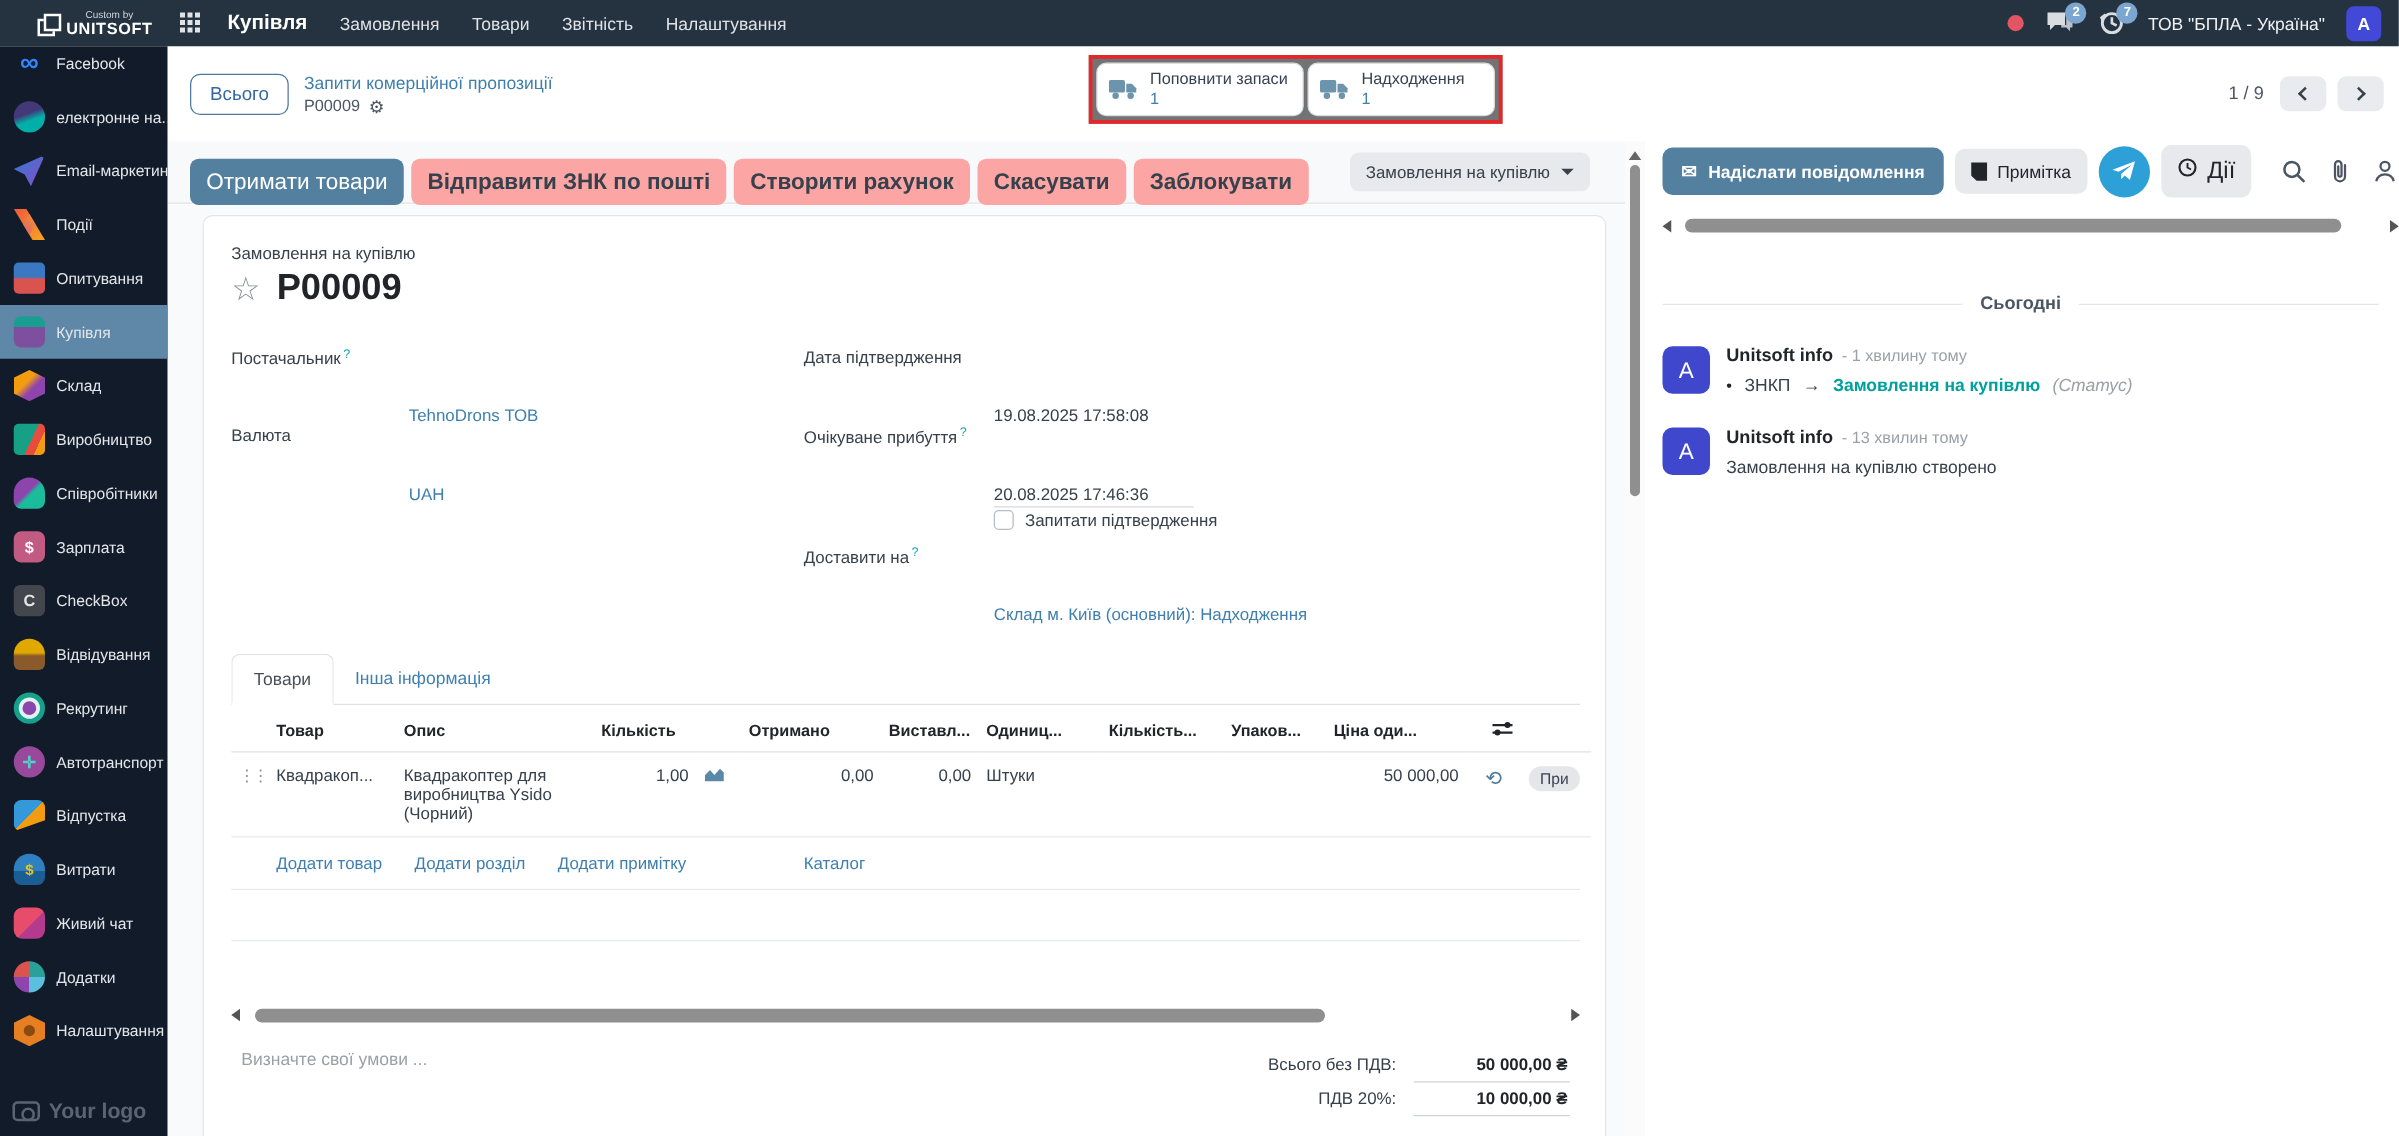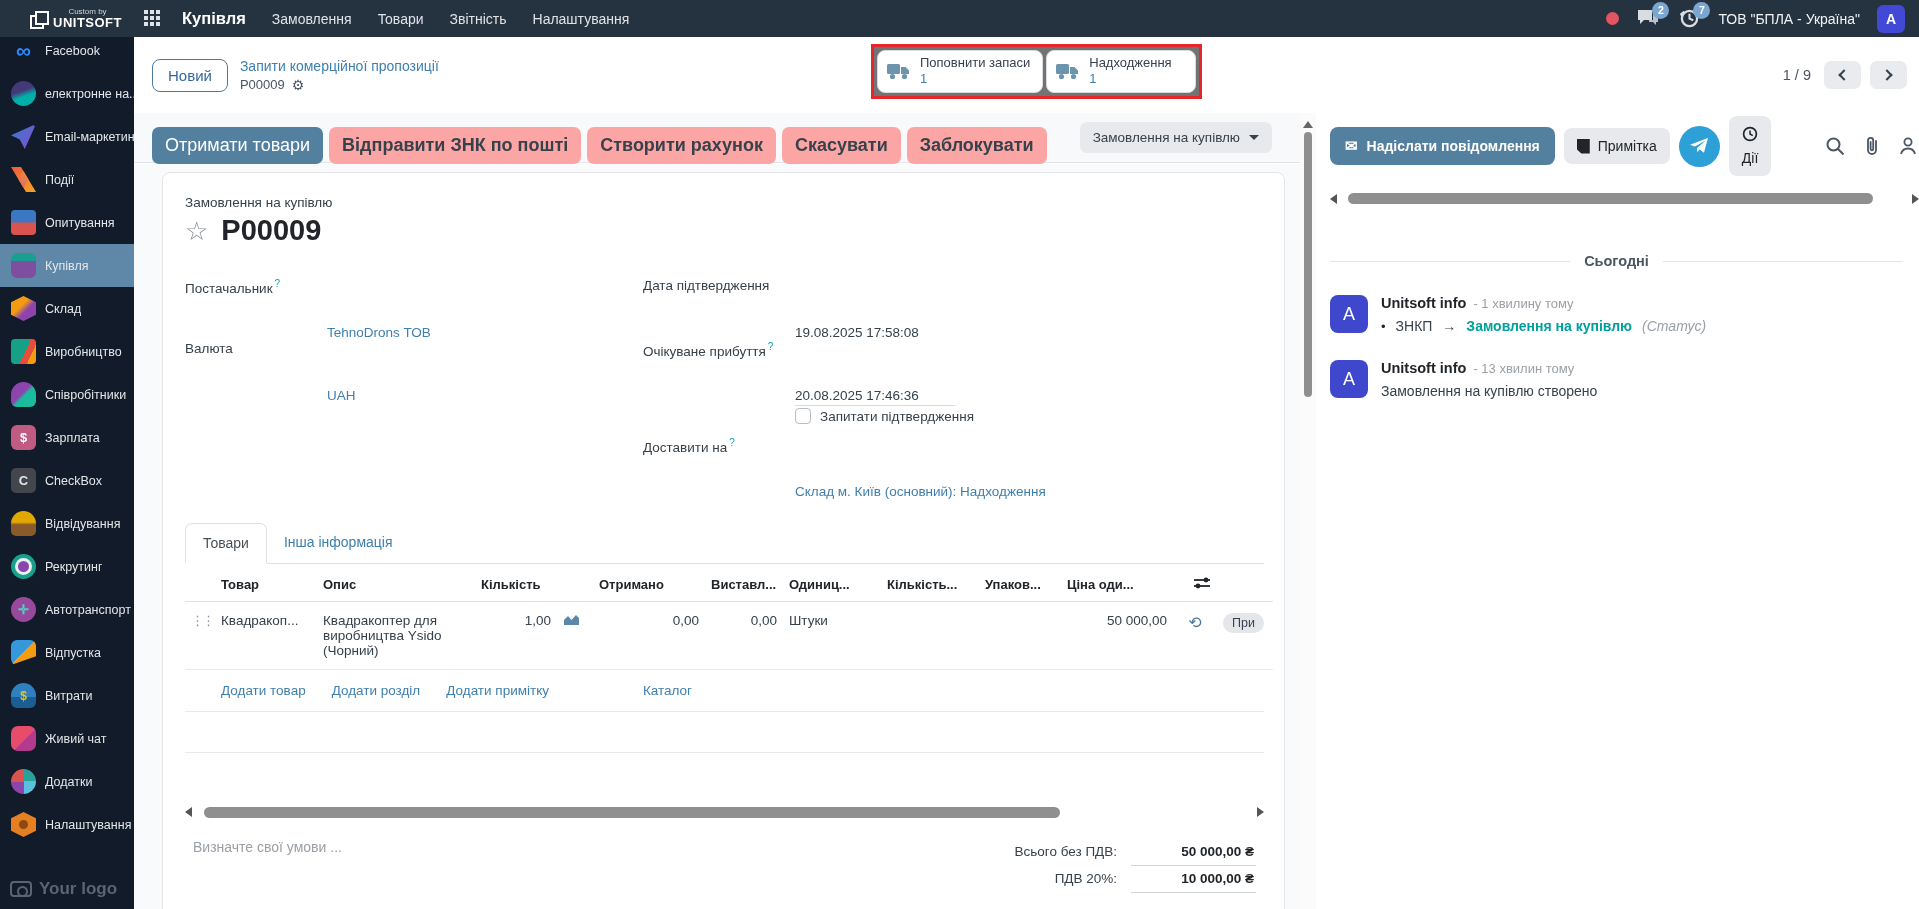--- a/index.html
+++ b/index.html
@@ -155,21 +155,21 @@
   .vs-thumb { width:8px; margin:0 auto; height:265px; background:#8f8f8f; border-radius:4px; cursor:pointer; }
 
   
   .chatter { position:absolute; left:1316px; top:95px; width:603px; height:814px; background:#fff; padding-left:14px; }
   .chat-toolbar { display:flex; align-items:center; gap:9px; margin-top:21px; }
   .btn-send { background:#54809f; color:#fff; font-size:14px; font-weight:bold; border:none; border-radius:8px; padding:10px 15px; display:flex; align-items:center; gap:9px; cursor:pointer; font-family:inherit; }
   .env-glyph { font-size:15px; }
   .btn-note { background:#e7e9ec; color:#212529; font-size:14px; border:none; border-radius:8px; padding:10px 13px; display:flex; align-items:center; gap:8px; cursor:pointer; font-family:inherit; }
   .note-ic { width:13px; height:15px; background:#212529; clip-path:polygon(0 0,100% 0,100% 100%,35% 100%,0 72%); }
   .btn-tg { width:41px; height:41px; border-radius:50%; background:#2ea0d8; border:none; display:flex; align-items:center; justify-content:center; cursor:pointer; }
-  .btn-act { background:#e7e9ec; color:#212529; font-size:14px; border:none; border-radius:8px; padding:10px 13px; display:flex; align-items:flex-end; gap:8px; cursor:pointer; font-family:inherit;flex-direction:column; }
+  .btn-act { background:#e7e9ec; color:#212529; font-size:19px; border:none; border-radius:8px; padding:10px 13px; display:flex; align-items:flex-start; gap:8px; cursor:pointer; font-family:inherit; }
   .chat-icons { margin-left:auto; display:flex; align-items:center; gap:18px; margin-right:2px; }
   .chat-icons svg { cursor:pointer; }
   .chat-hscroll { display:flex; align-items:center; height:13px; gap:5px; margin-top:16px; margin-right:0; }
   .chs-track { flex:1; height:11px; position:relative; }
   .chs-thumb { position:absolute; left:6px; top:0; height:11px; width:93%; background:#8f8f8f; border-radius:6px; cursor:pointer; }
   .day-divider { display:flex; align-items:center; gap:14px; margin-top:48px; padding-right:16px; }
   .day-divider .line { flex:1; height:1px; background:#e3e6e9; }
   .day-text { font-size:14.5px; font-weight:bold; color:#4b5563; }
   .message { display:flex; gap:13px; margin-top:26px; padding-right:14px; }
   .msg-avatar { width:38px; height:38px; border-radius:8px; background:#3f48cc; color:#fff; font-size:18px; display:flex; align-items:center; justify-content:center; flex:0 0 38px; }
@@ -310,21 +310,21 @@
       <span class="appicon ic-settings"></span>
       <span class="side-label">Налаштування</span>
     </div>
   <div class="side-logo">
     <span class="camera-icon"></span>
     <span>Your logo</span>
   </div>
 </aside>
 
 <div class="crumb-bar">
-  <button class="btn-new">Новий</button>
+  <button class="btn-new">Всього</button>
   <div class="crumb-col">
     <span class="crumb-parent">Запити комерційної пропозиції</span>
     <span class="crumb-current">
       <span>P00009</span>
       <span class="gear-glyph">⚙</span>
     </span>
   </div>
 
   <div class="annotation-box">
     <div class="smart-btn">

